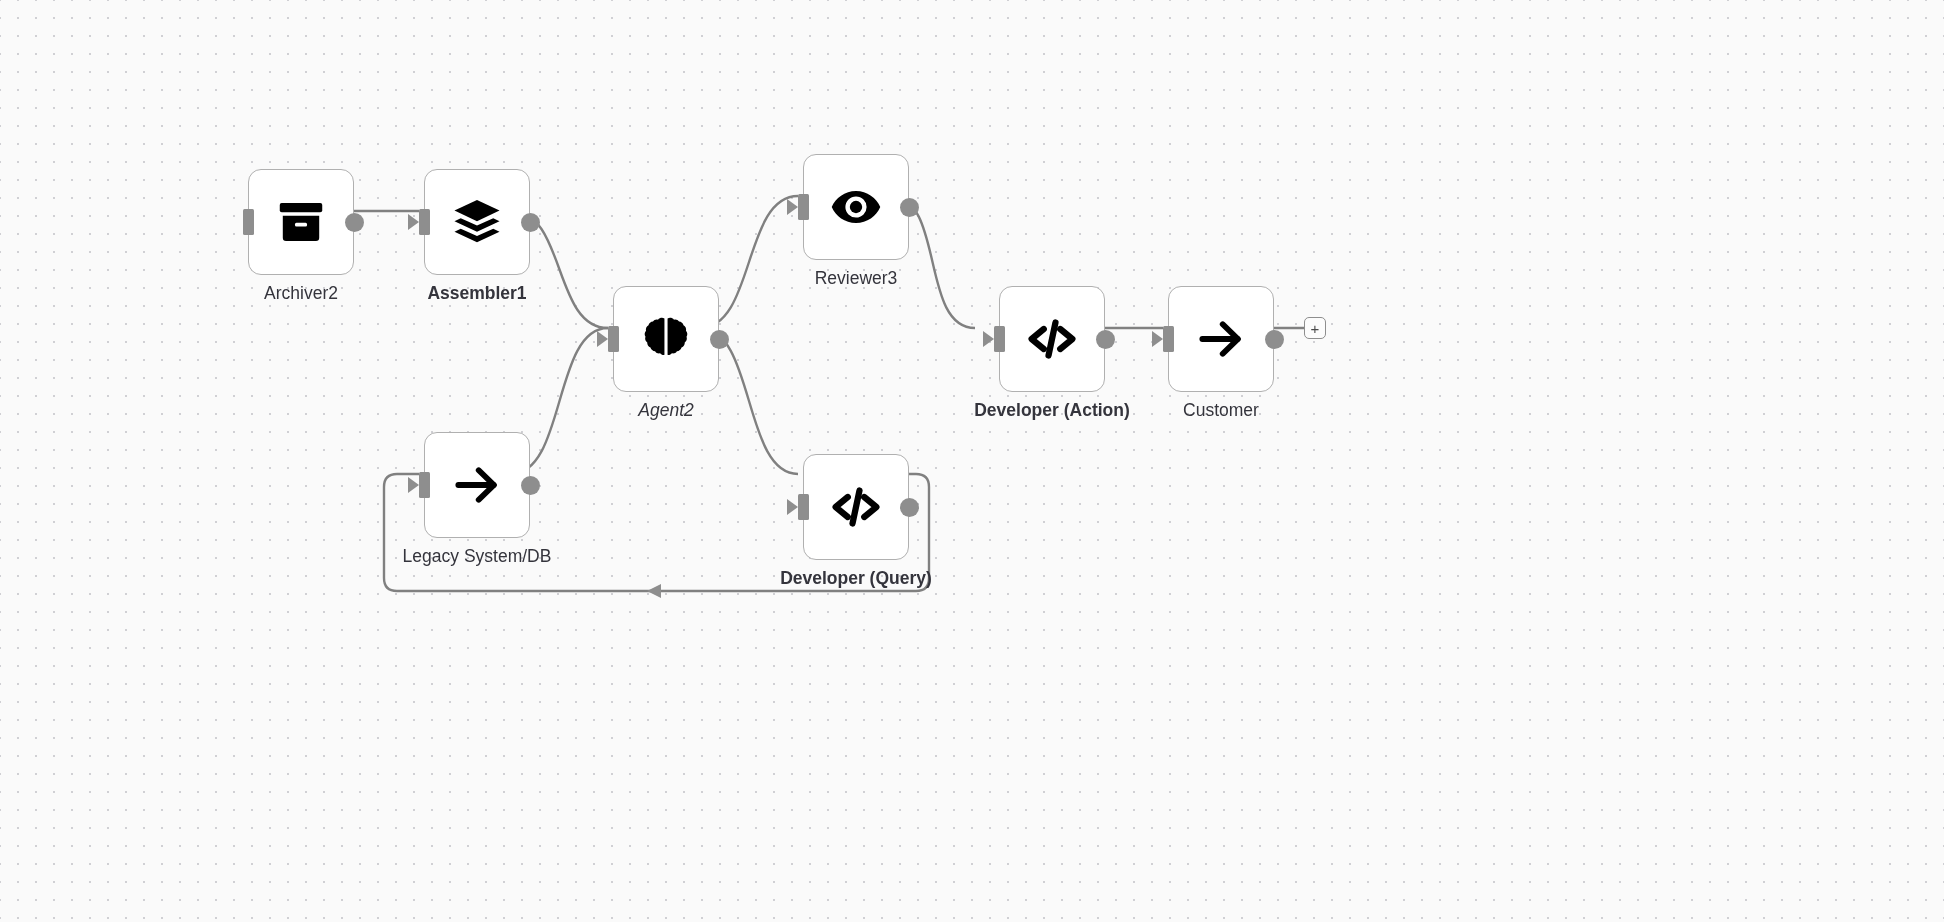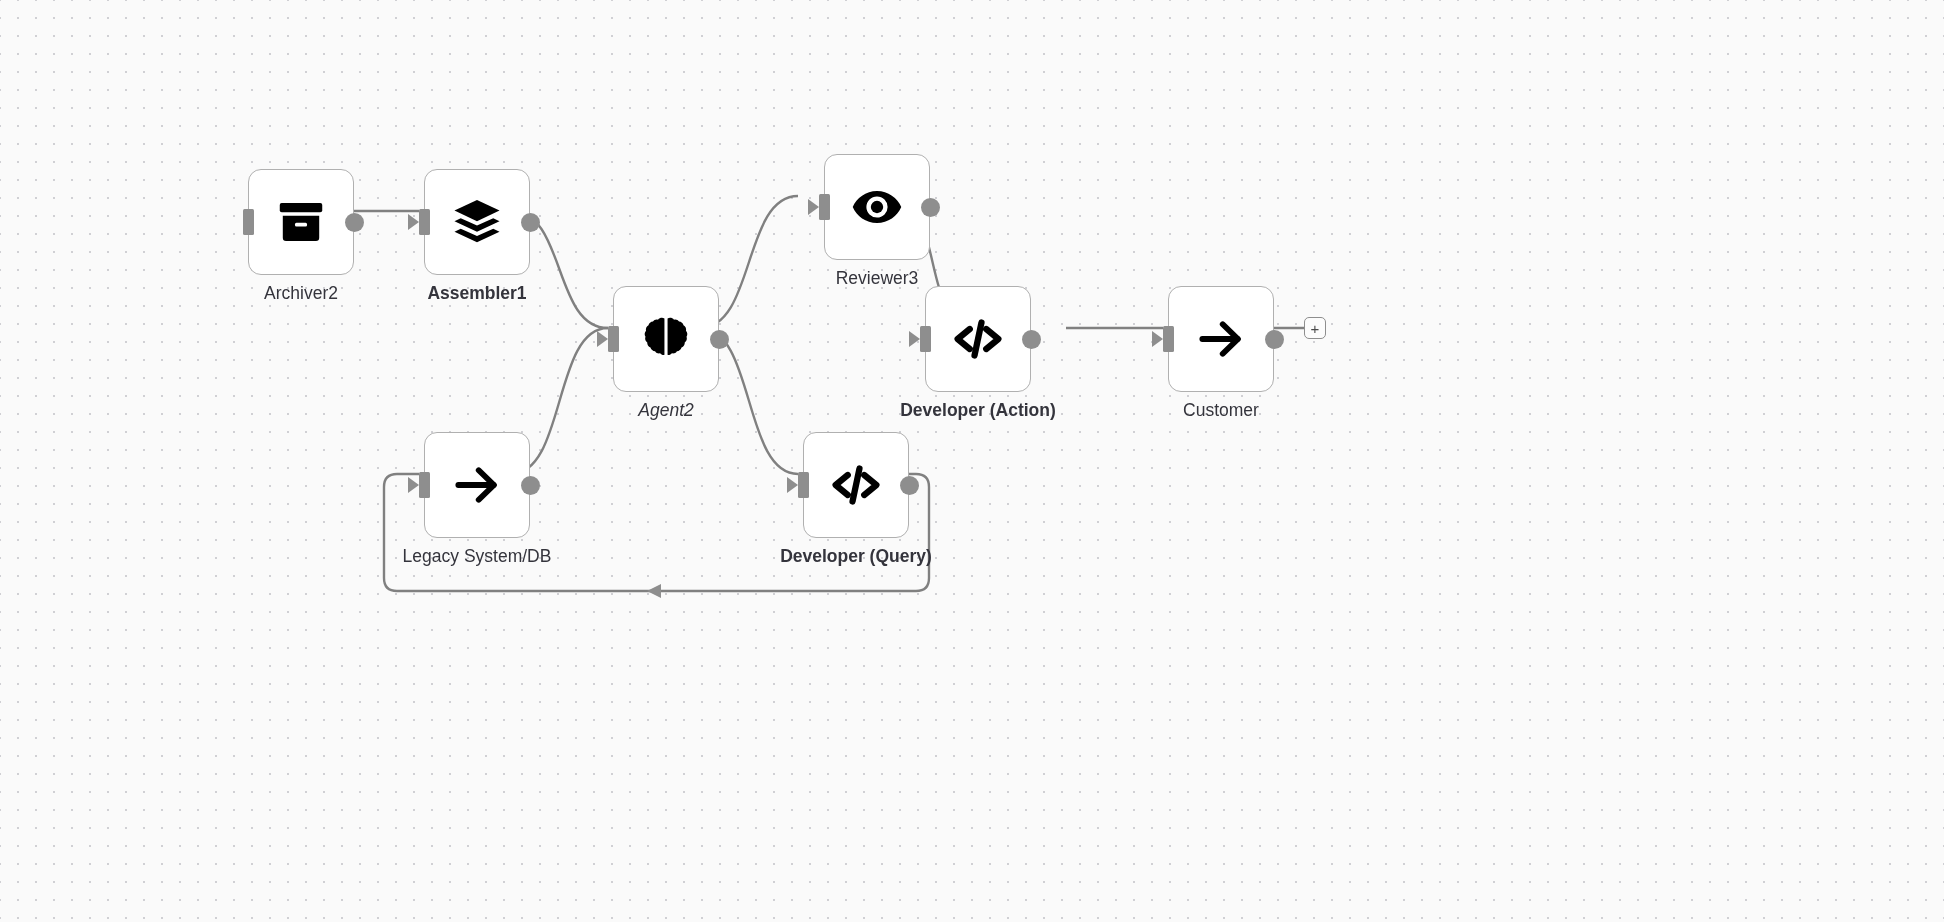--- a/index.html
+++ b/index.html
@@ -190,35 +190,35 @@
               <path d="M11.25 2.1c-1.05-.55-2.35-.3-3.1.6-.9-.3-1.9.05-2.4.85-1.05.05-1.95.8-2.15 1.8-.95.5-1.45 1.6-1.2 2.65-.75.8-.85 2-.25 2.9-.4 1.0-.05 2.15.85 2.75-.1 1.05.55 2.05 1.55 2.4.25 1.0 1.15 1.75 2.2 1.8.5.85 1.5 1.25 2.45 1.0.55.75 1.5 1.05 2.05.75V2.1z"></path>
               <path d="M12.75 2.1c1.05-.55 2.35-.3 3.1.6.9-.3 1.9.05 2.4.85 1.05.05 1.95.8 2.15 1.8.95.5 1.45 1.6 1.2 2.65.75.8.85 2 .25 2.9.4 1.0.05 2.15-.85 2.75.1 1.05-.55 2.05-1.55 2.4-.25 1.0-1.15 1.75-2.2 1.8-.5.85-1.5 1.25-2.45 1.0-.55.75-1.5 1.05-2.05.75V2.1z"></path>
             </svg>
           </div>
         </div>
         <div class="handle-arrow"></div>
         <div class="handle handle-target" style="background: rgb(142, 142, 142);"></div>
         <div class="handle handle-source" style="background: rgb(142, 142, 142);"></div>
         <div class="node-label">Agent2</div>
       </div>
-      <div class="node" style="left: 824px; top: 154px; width: 106px; height: 106px;">
+      <div class="node" style="left: 803px; top: 154px; width: 106px; height: 106px;">
         <div class="node-box">
           <div class="node-icon">
             <svg viewBox="0 0 24 24" width="52" height="52" fill="currentColor">
               <path d="M12 4.6C6.9 4.6 2.5 7.85 0.8 12c1.7 4.15 6.1 7.4 11.2 7.4s9.5-3.25 11.2-7.4C21.5 7.85 17.1 4.6 12 4.6zm0 12.3A4.9 4.9 0 1 1 12 7.1a4.9 4.9 0 0 1 0 9.8z"></path>
               <circle cx="12" cy="12" r="2.85"></circle>
             </svg>
           </div>
         </div>
         <div class="handle-arrow"></div>
         <div class="handle handle-target" style="background: rgb(142, 142, 142);"></div>
         <div class="handle handle-source" style="background: rgb(142, 142, 142);"></div>
         <div class="node-label">Reviewer3</div>
       </div>
-      <div class="node" style="left: 925px; top: 286px; width: 106px; height: 86px; font-weight: bold;">
+      <div class="node" style="left: 999px; top: 286px; width: 106px; height: 86px; font-weight: bold;">
         <div class="node-box">
           <div class="node-icon">
             <svg viewBox="0 0 24 24" width="52" height="52" fill="none" stroke="currentColor" stroke-width="2.9" stroke-linecap="round" stroke-linejoin="round">
               <polyline points="8.2,7.4 2.6,12 8.2,16.6"></polyline>
               <polyline points="15.8,7.4 21.4,12 15.8,16.6"></polyline>
               <line x1="13.6" y1="4.4" x2="10.4" y2="19.6"></line>
             </svg>
           </div>
         </div>
         <div class="handle-arrow"></div>
@@ -247,21 +247,21 @@
               <line x1="3.4" y1="12" x2="19.6" y2="12"></line>
               <polyline points="12.8,5.2 19.8,12 12.8,18.8"></polyline>
             </svg>
           </div>
         </div>
         <div class="handle-arrow"></div>
         <div class="handle handle-target" style="background: rgb(142, 142, 142);"></div>
         <div class="handle handle-source" style="background: rgb(142, 142, 142);"></div>
         <div class="node-label">Legacy System/DB</div>
       </div>
-      <div class="node" style="left: 803px; top: 432px; width: 106px; height: 106px; font-weight: bold;">
+      <div class="node" style="left: 803px; top: 454px; width: 106px; height: 106px; font-weight: bold;">
         <div class="node-box">
           <div class="node-icon">
             <svg viewBox="0 0 24 24" width="52" height="52" fill="none" stroke="currentColor" stroke-width="2.9" stroke-linecap="round" stroke-linejoin="round">
               <polyline points="8.2,7.4 2.6,12 8.2,16.6"></polyline>
               <polyline points="15.8,7.4 21.4,12 15.8,16.6"></polyline>
               <line x1="13.6" y1="4.4" x2="10.4" y2="19.6"></line>
             </svg>
           </div>
         </div>
         <div class="handle-arrow"></div>

